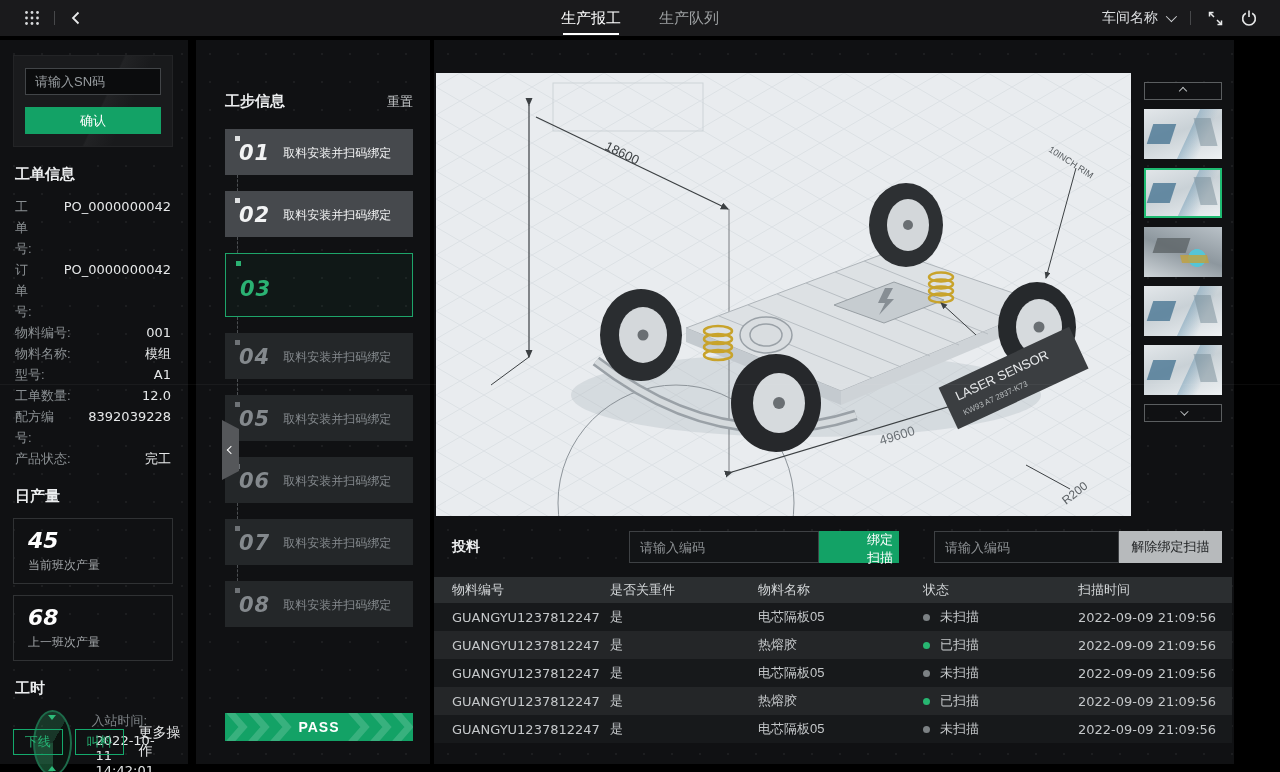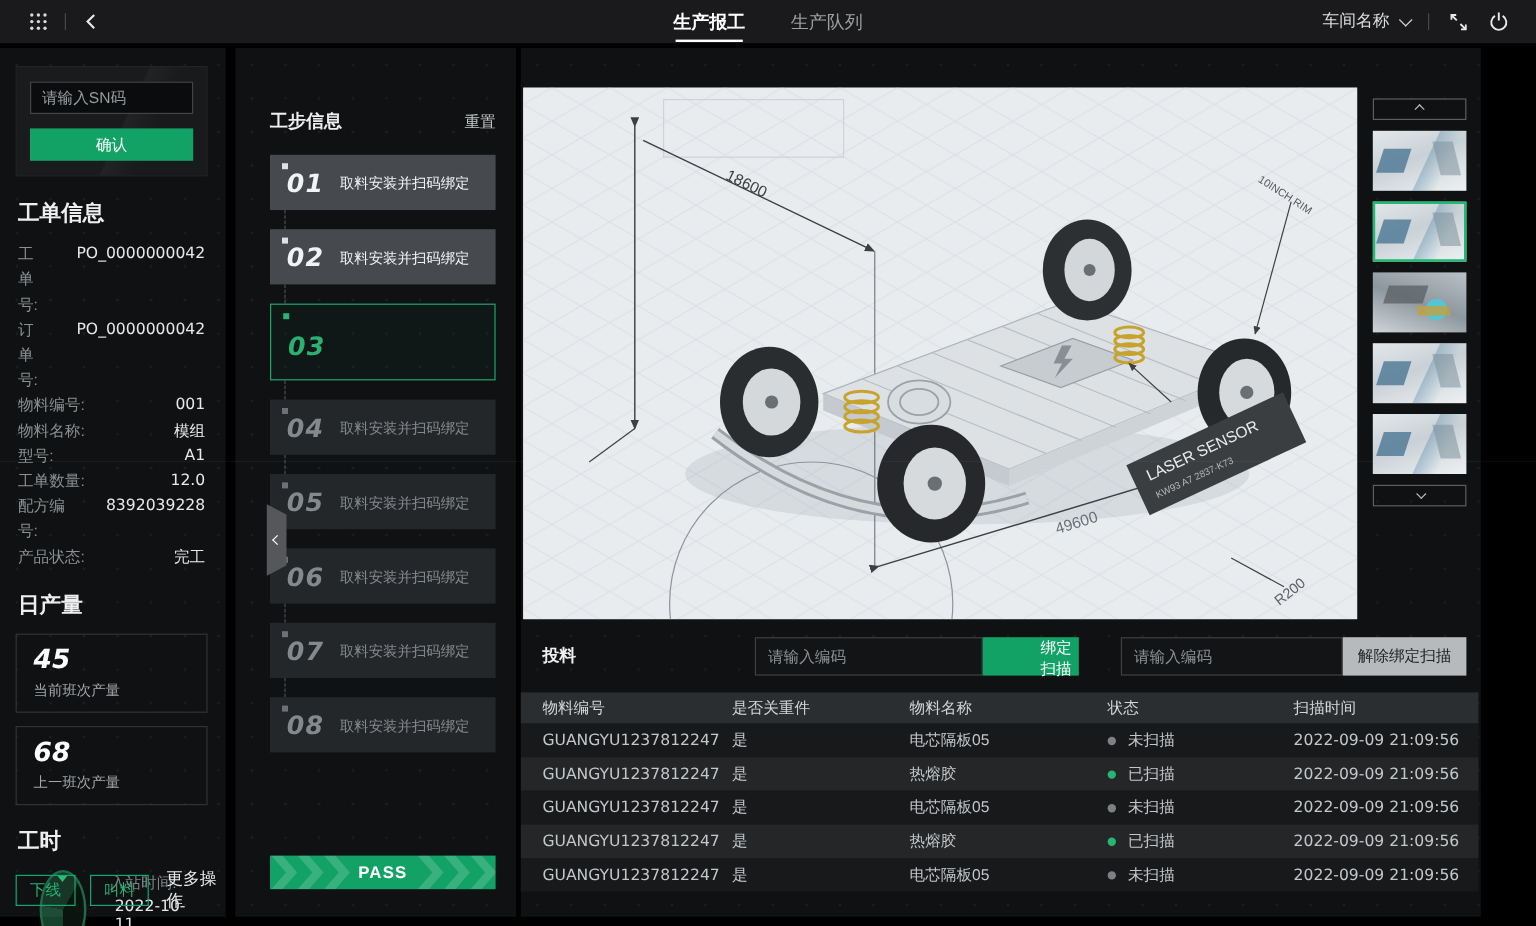--- a/index.html
+++ b/index.html
@@ -12,21 +12,21 @@
   
   .topbar { position:absolute; top:0; left:0; width:1280px; height:36px;
     background:#1a1a1c; display:flex; align-items:center; color:#e8e9ea; }
   .tb-left { display:flex; align-items:center; gap:14px; margin-left:24px; }
   .tb-divider { width:1px; height:14px; background:#47484a; }
   .icon-btn { display:flex; align-items:center; justify-content:center; cursor:pointer; }
   .tabs { position:absolute; left:50%; transform:translateX(-50%); height:36px;
     display:flex; gap:38px; }
   .tab { height:36px; display:flex; align-items:center; font-size:15px;
     color:#9da0a2; position:relative; cursor:pointer; }
-  .tab.active { color:#fff; font-weight:bold;text-align:right; }
+  .tab.active { color:#fff; font-weight:normal;text-align:right; }
   .tab.active:after { content:""; position:absolute; left:2px; right:2px; bottom:1px;
     height:2px; background:#fff; }
   .tb-right { margin-left:auto; display:flex; align-items:center; gap:16px; margin-right:22px; }
   .workshop { display:flex; align-items:center; gap:8px; font-size:14px; color:#dcdee0; cursor:pointer; }
   .chev { width:8px; height:8px; border-right:1.5px solid #cfd1d3; border-bottom:1.5px solid #cfd1d3; }
   .chev.down { transform:rotate(45deg) translateY(-2px); }
   .chev.left { transform:rotate(135deg); }
   .chev.up { transform:rotate(-135deg); }
 
   
@@ -36,21 +36,21 @@
 
   
   .sidebar { width:188px; height:724px; position:relative; padding:15px 15px 0 13px; }
   .sn-card { background:linear-gradient(115deg,#1a1b1d 55%,#222325 56%,#191a1c 70%);
     border:1px solid #232426; padding:12px 11px; }
   .sn-input { width:100%; height:27px; background:#0b0c0d; border:1px solid #424548;
     color:#c7cacd; font-size:13px; padding:0 9px; outline:none; }
   .sn-input::placeholder { color:#989da0; }
   .btn-green { display:block; width:100%; height:27px; margin-top:12px; background:#13a266;
     color:#fff; border:none; font-size:13px; cursor:pointer; }
-  .sec-title { color:#eceeef; font-size:18px; font-weight:bold; margin:18px 2px 12px; }
+  .sec-title { color:#eceeef; font-size:15px; font-weight:bold; margin:18px 2px 12px; }
   .fields { font-size:13px; }
   .frow { display:flex; justify-content:space-between; line-height:21px; padding:0 2px;gap:31px; }
   .frow .fl { color:#8b9093; }
   .frow .fv { color:#e6e8e9; }
   .stat-card { border:1px solid #303234; height:66px; padding:9px 14px; margin-bottom:11px; }
   .stat-num { color:#fdfdfd; font-size:22px; font-weight:bold; font-style:italic;
     font-family:"DejaVu Sans",sans-serif; }
   .stat-label { color:#a3a7aa; font-size:12px; margin-top:4px; }
   .hours-row { display:flex; margin-top:6px; }
   .gauge { width:66px; height:66px; margin-left:20px; border-radius:50%;

